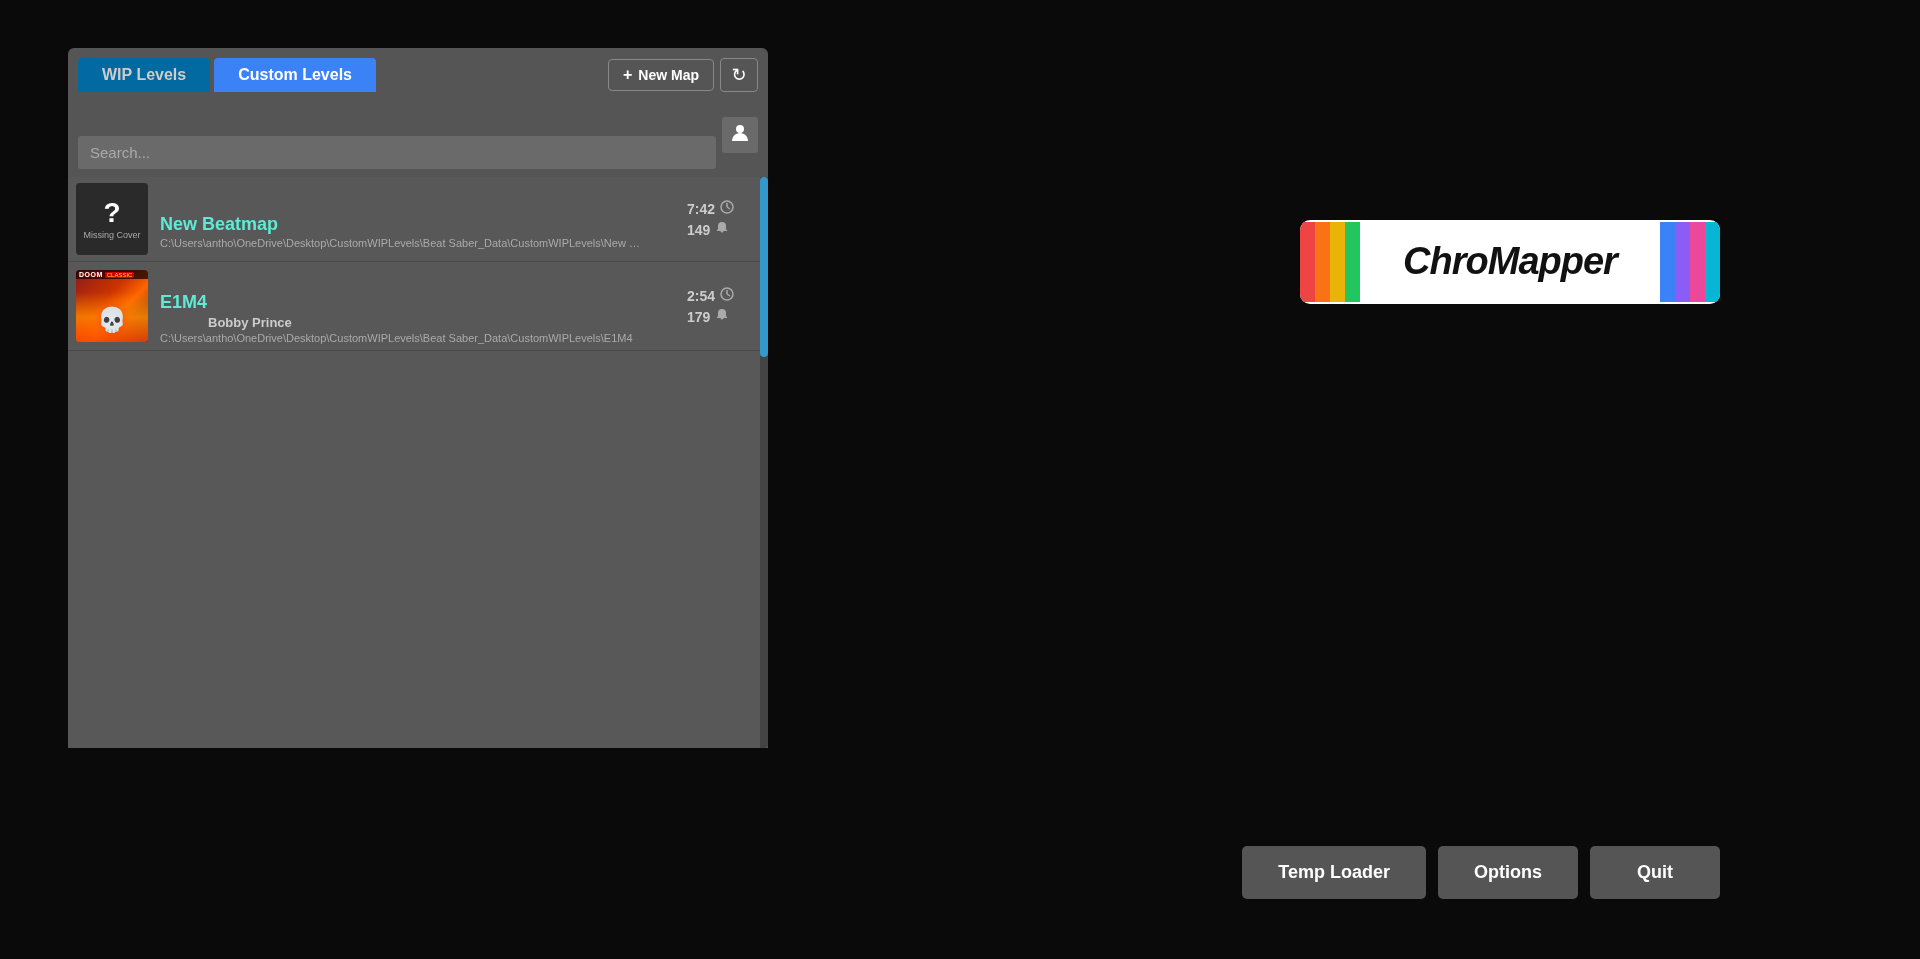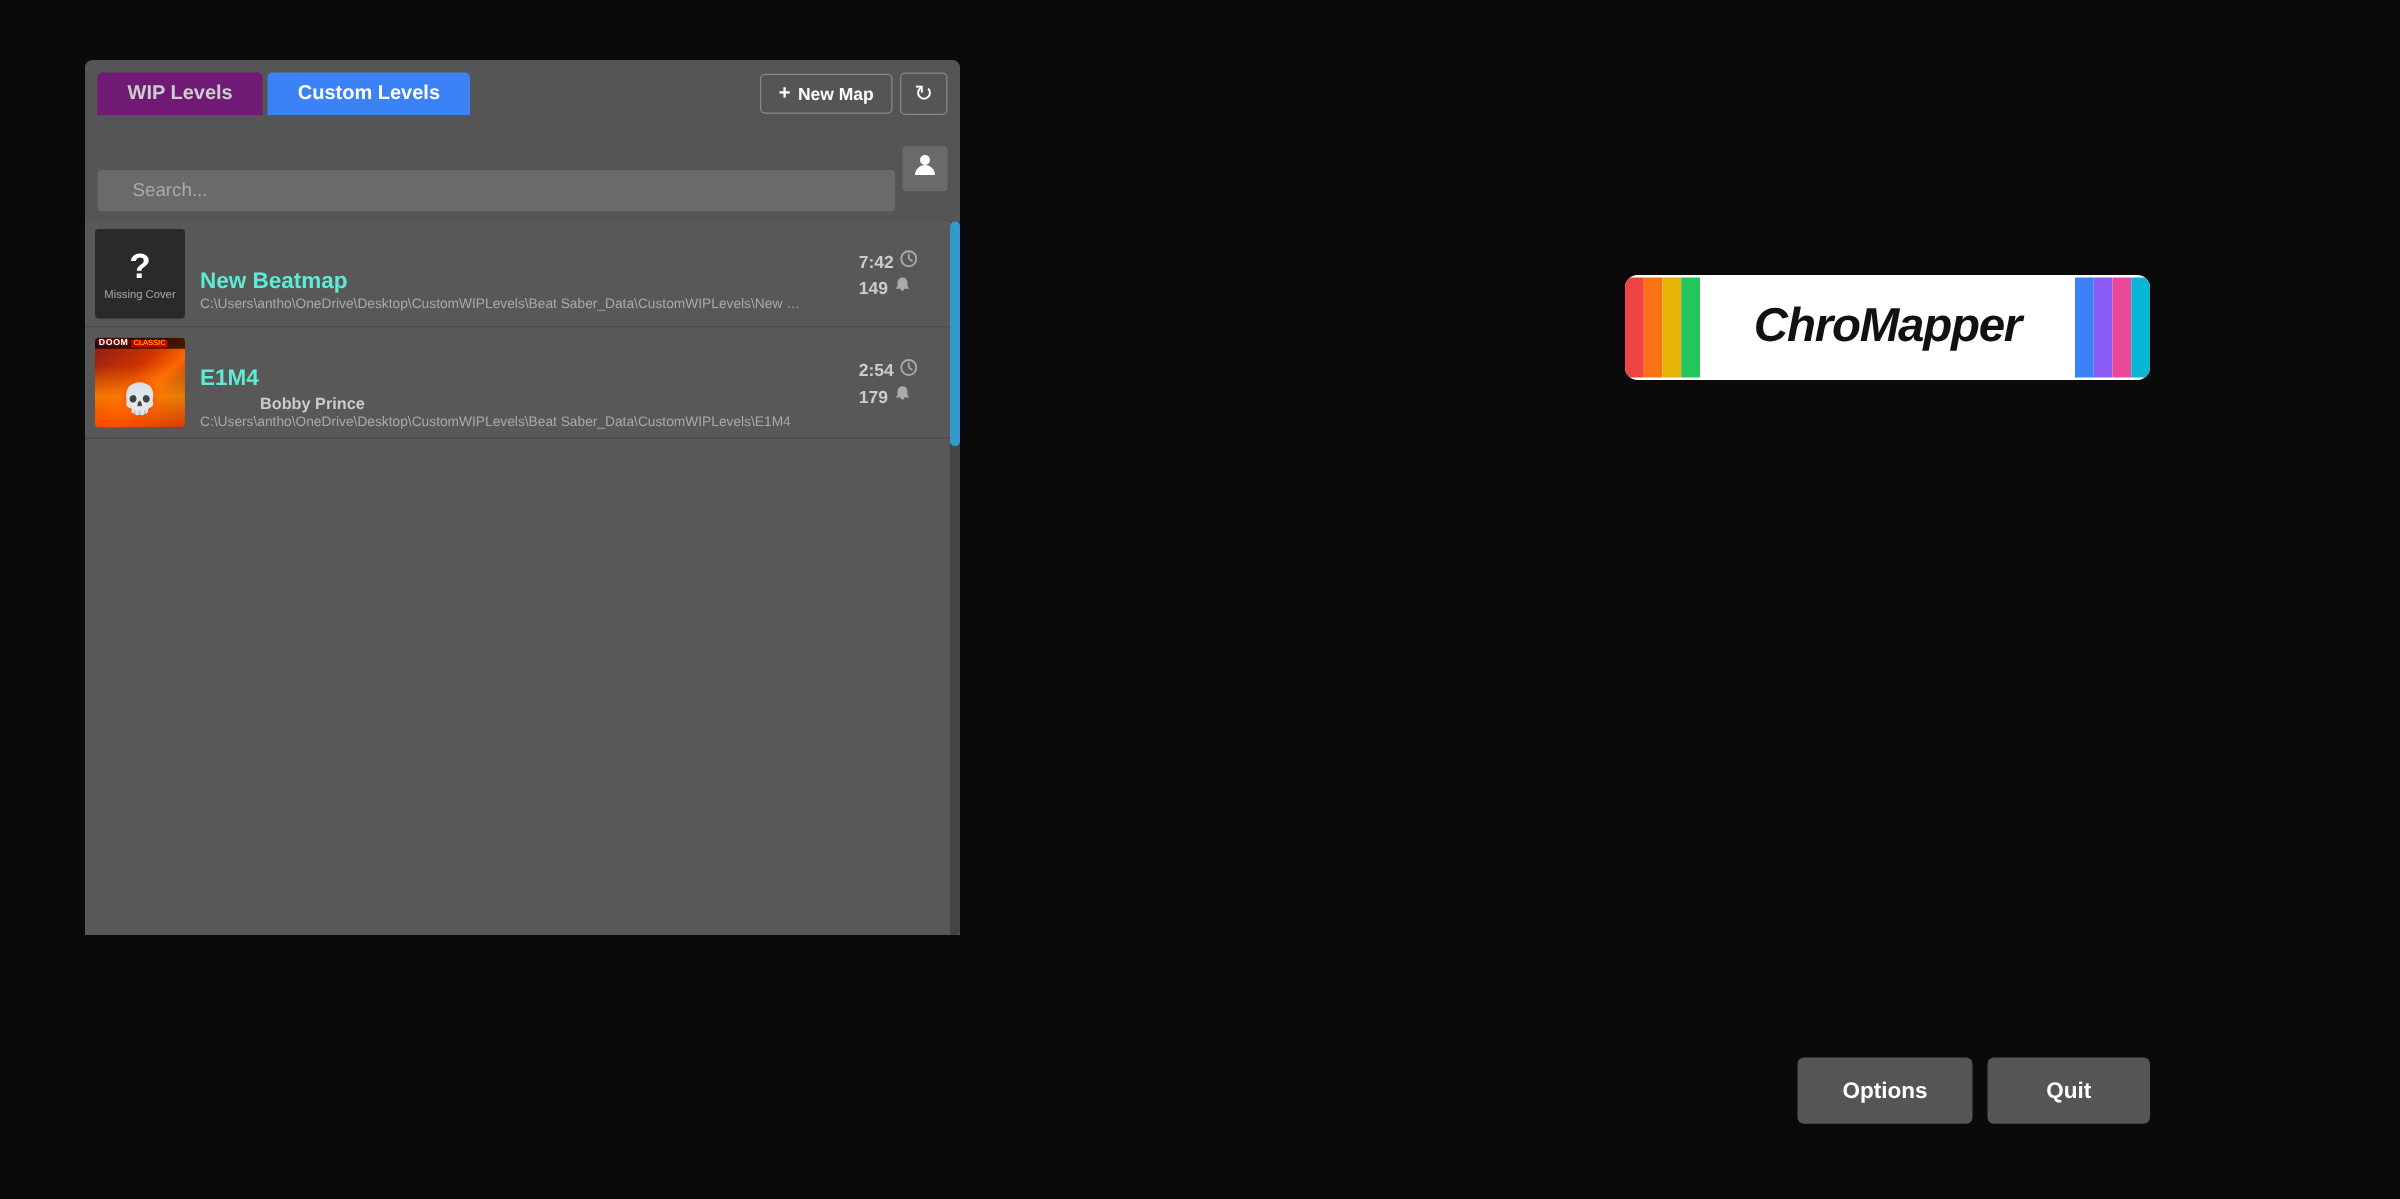--- a/index.html
+++ b/index.html
@@ -31,21 +31,21 @@
       align-items: center;
       padding: 10px 10px 0 10px;
       gap: 4px;
       position: relative;
     }
     .tab {
       padding: 8px 24px;
       font-size: 16px;
       font-weight: 600;
       color: #cccccc;
-      background: #701a75;
+      background: #0369a1;
       border-radius: 4px 4px 0 0;
       cursor: pointer;
       border: none;
       outline: none;
     }
     .tab.active {
       background: #3b82f6;
       color: #ffffff;
     }
     .tab-actions {
@@ -95,21 +95,21 @@
       gap: 6px;
       background: #555555;
     }
     .search-input {
       flex: 1;
       background: #6a6a6a;
       border: none;
       border-radius: 3px;
       color: #fde047;
       font-size: 15px;
-      padding: 8px 28px;
+      padding: 8px 12px;
       outline: none;
       margin-top: 36px;
     }
     .search-input::placeholder { color: #aaaaaa; }
     .filter-btn {
       background: #6a6a6a;
       border: none;
       border-radius: 3px;
       width: 36px;
       height: 36px;
@@ -488,15 +488,16 @@
     <div class="logo-color-bar-right">
       <div class="logo-stripe" style="background:#3b82f6;"></div>
       <div class="logo-stripe" style="background:#8b5cf6;"></div>
       <div class="logo-stripe" style="background:#ec4899;"></div>
       <div class="logo-stripe" style="background:#06b6d4;"></div>
     </div>
   </div>
 </div>
 
 <div class="bottom-buttons">
+  <button class="bottom-btn">Temp Loader</button>
   <button class="bottom-btn">Options</button>
   <button class="bottom-btn">Quit</button>
 </div>
 
 </body></html>

